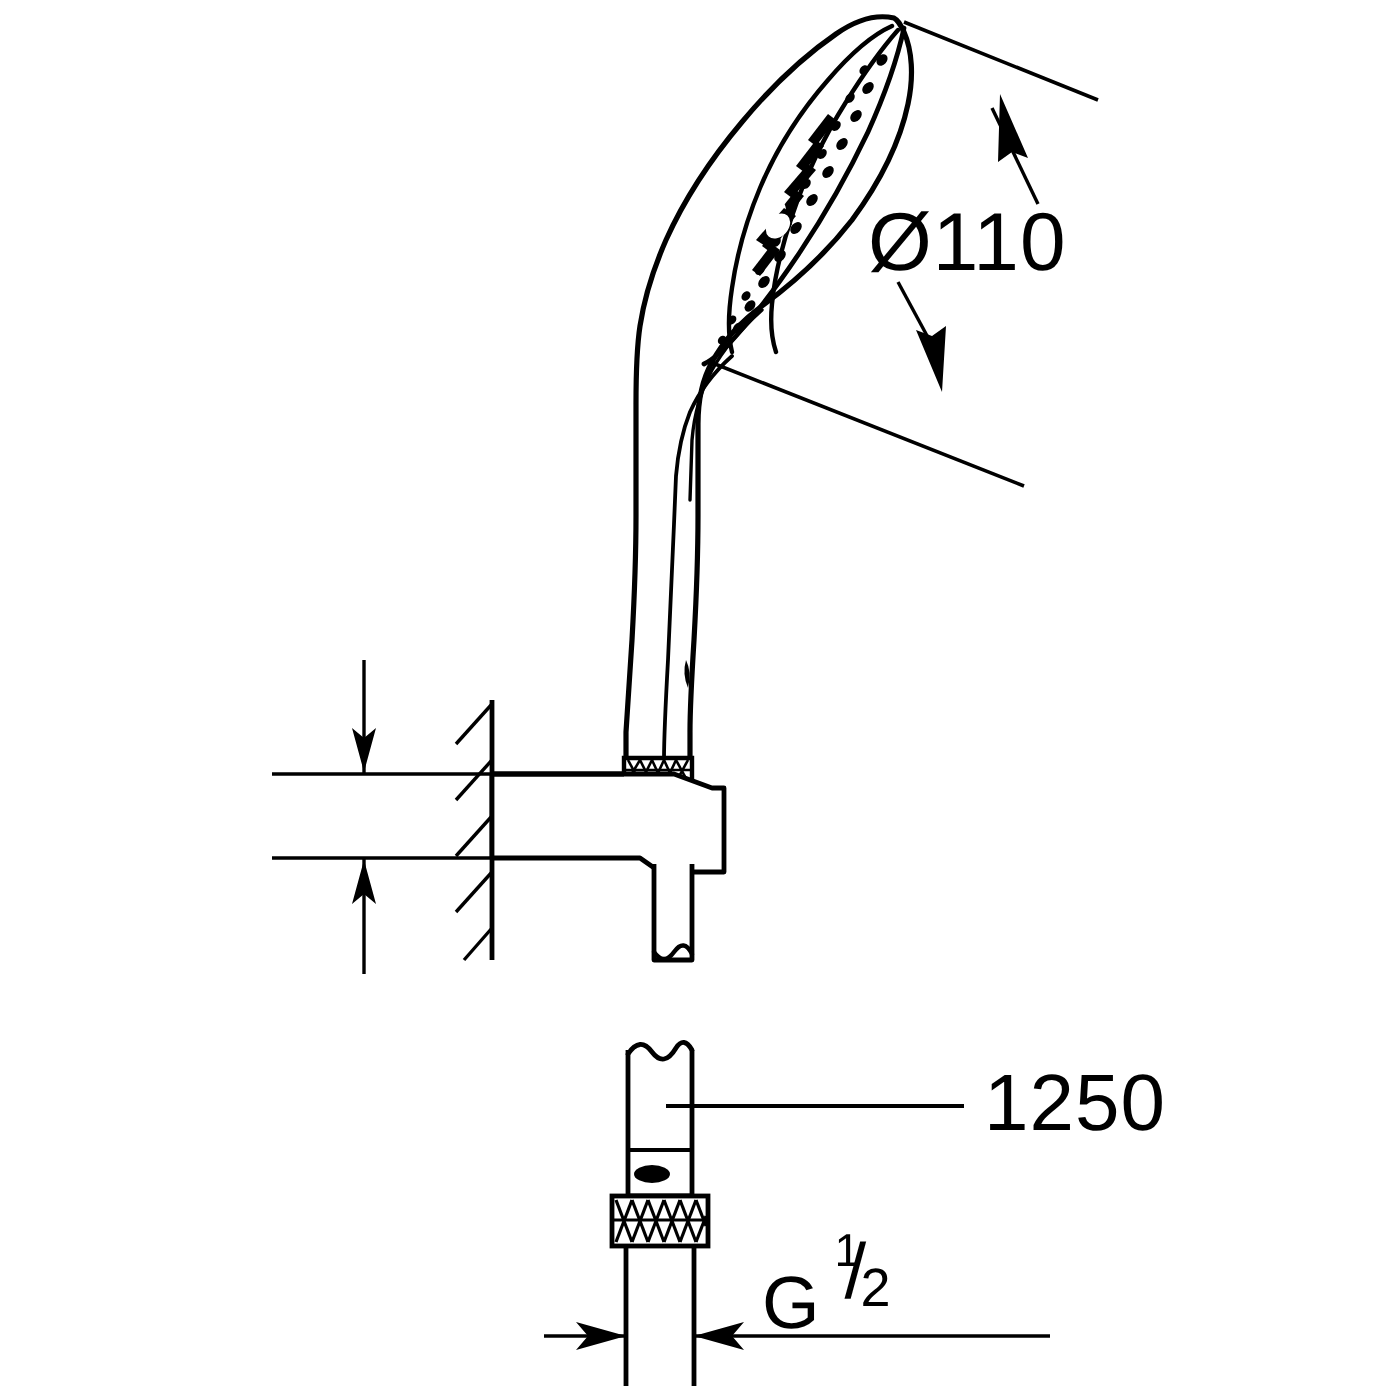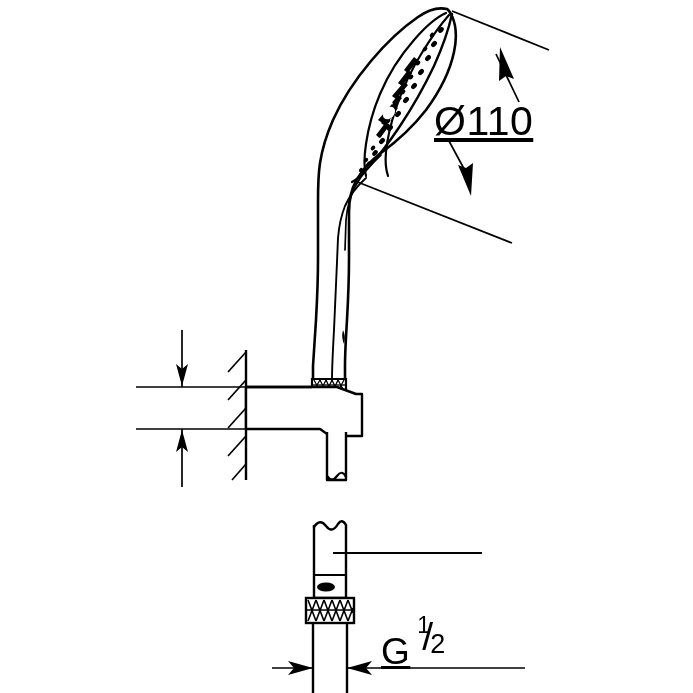--- a/index.html
+++ b/index.html
@@ -11,21 +11,20 @@
   }
   #stage{position:relative;width:693px;height:693px;background:#fff;}
   #drawing{position:absolute;left:0;top:0;width:693px;height:693px;}
   .lbl{
     position:absolute;
     color:#000;
     font-family:"Liberation Sans", sans-serif;
     white-space:nowrap;
     line-height:1;
     user-select:none;
-    text-decoration:underline;
   }
   #lbl-d110{left:434px;top:101px;font-size:41px;letter-spacing:0.5px;}
   #lbl-d37{left:140px;top:388px;font-size:38px;letter-spacing:0.5px;}
   #lbl-1250{left:492px;top:532px;font-size:40px;letter-spacing:0.5px;}
   #lbl-g12{left:381px;top:627px;font-size:37px;letter-spacing:0.5px;}
   .frac{display:inline-block;position:relative;width:36px;height:1em;vertical-align:baseline;}
   .frac .num{position:absolute;left:7px;top:-13px;font-size:23px;}
   .frac .sl{position:absolute;left:12px;top:-10px;font-size:39px;}
   .frac .den{position:absolute;left:20px;top:4px;font-size:27px;}
 </style>
@@ -248,16 +247,17 @@
 
       <line x1="347" y1="668" x2="525" y2="668" stroke="#000000" stroke-width="1.7"></line>
       <path fill="#000000" d="M 347 668 L 372 661 L 366 668 L 372 675 Z"></path>
     </g>
 
   </svg>
 
   <div class="lbl" id="lbl-d110">Ø110</div>
 
 
+  <div class="lbl" id="lbl-1250">1250</div>
 
   <div class="lbl" id="lbl-g12"><span>G</span><span class="frac"><span class="num">1</span><span class="sl">/</span><span class="den">2</span></span></div>
 
 </div>
 
 </body></html>

